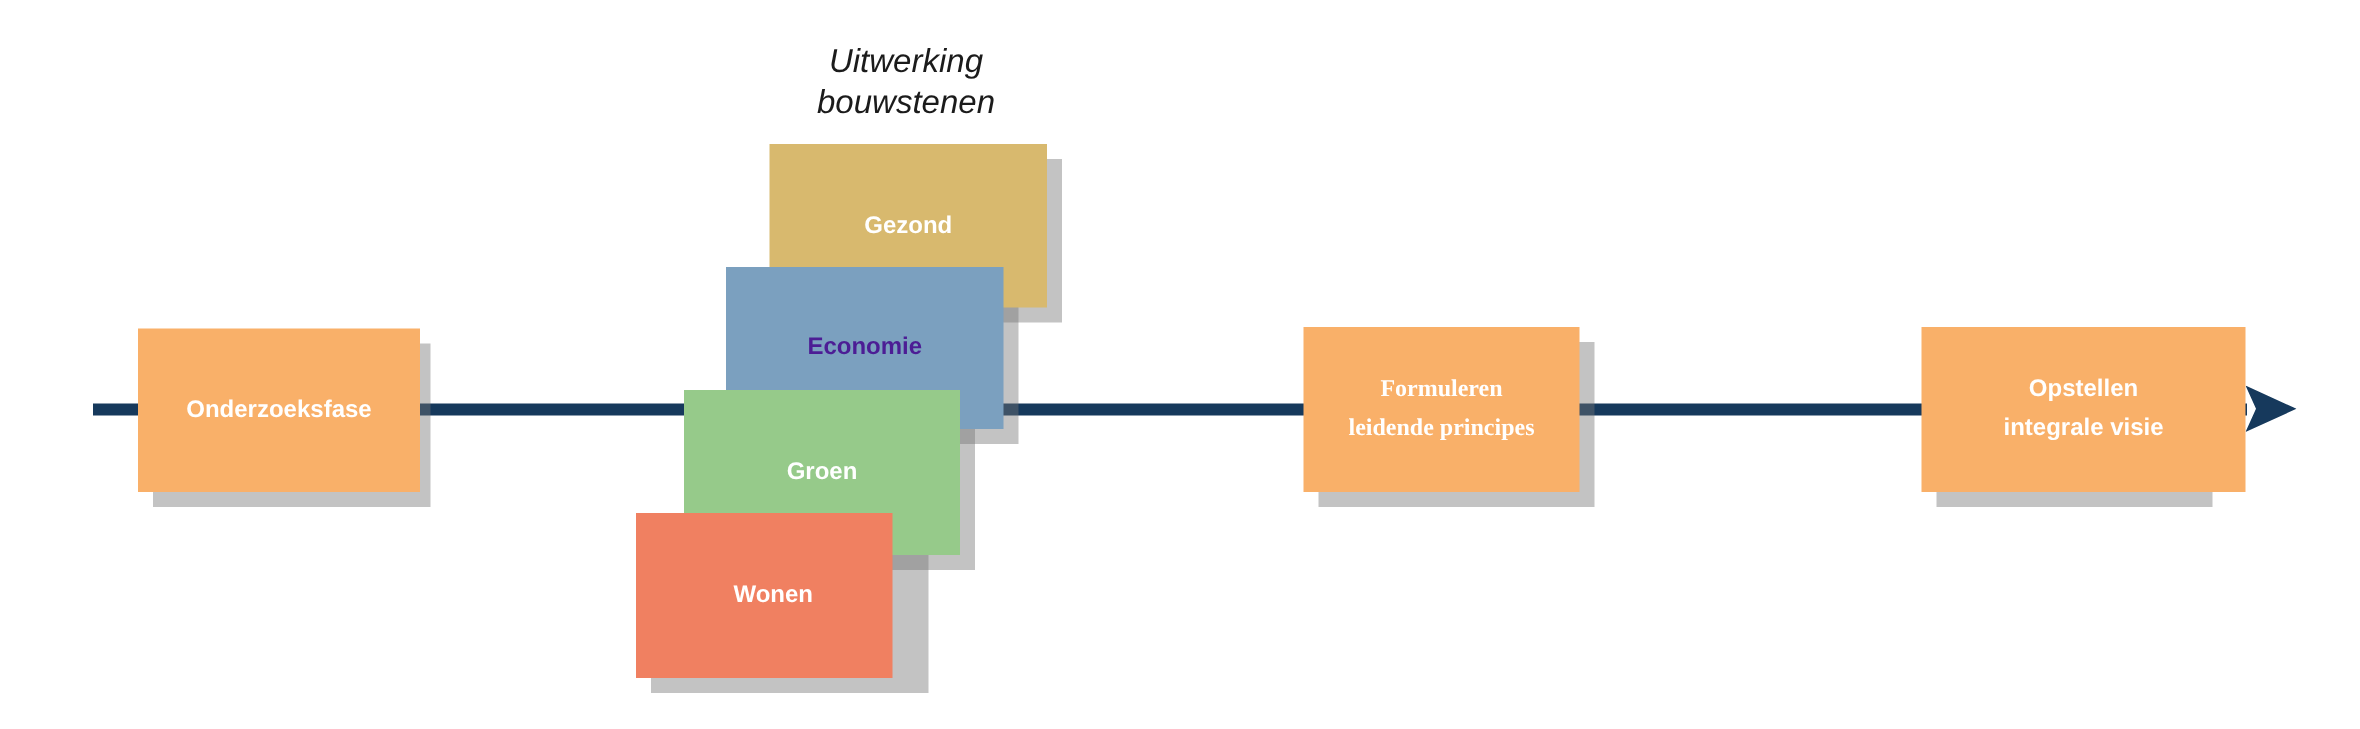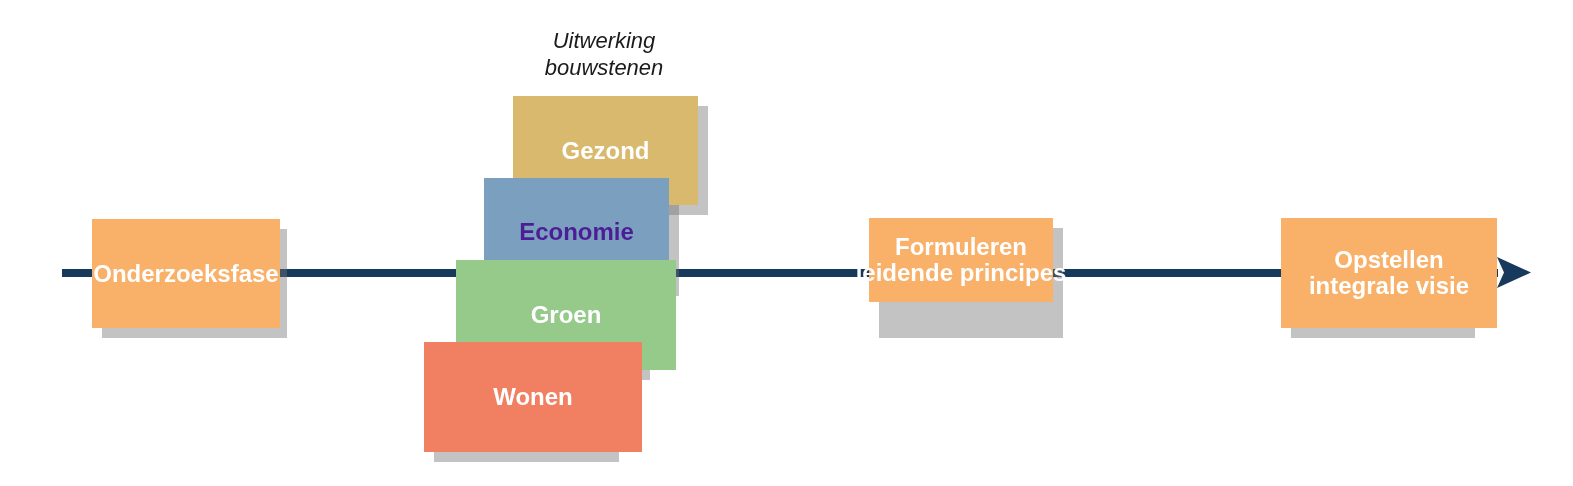--- a/index.html
+++ b/index.html
@@ -40,30 +40,30 @@
   .sh-formuleren     { left: 879px;  top: 228px; width: 184px; height: 110px; }
   .sh-opstellen      { left: 1291px; top: 228px; width: 184px; height: 110px; }
   
   .box {
     position: absolute;
     display: flex;
     align-items: center;
     justify-content: center;
     text-align: center;
     font-weight: bold;
-    font-size: 24px;
+    font-size: 16px;
     line-height: 26px;
     white-space: pre;
   }
   .bx-onderzoeksfase { left: 92px;   top: 219px; width: 188px; height: 109px; z-index: 2; }
   .bx-gezond         { left: 513px;  top: 96px;  width: 185px; height: 109px; z-index: 2; }
   .bx-economie       { left: 484px;  top: 178px; width: 185px; height: 108px; z-index: 3; }
-  .bx-groen          { left: 456px;  top: 260px; width: 220px; height: 110px; z-index: 4; }
-  .bx-wonen          { left: 424px;  top: 342px; width: 218px; height: 110px; z-index: 5; }
-  .bx-formuleren     { left: 869px;  top: 218px; width: 184px; height: 84px; z-index: 2; }
+  .bx-groen          { left: 456px;  top: 260px; width: 184px; height: 110px; z-index: 4; }
+  .bx-wonen          { left: 424px;  top: 342px; width: 159px; height: 110px; z-index: 5; padding-left: 12px; }
+  .bx-formuleren     { left: 869px;  top: 218px; width: 184px; height: 110px; z-index: 2; font-family: Liberation Serif, serif; }
   .bx-opstellen      { left: 1281px; top: 218px; width: 216px; height: 110px; z-index: 2; }
   
   .stack-title {
     position: absolute;
     left: 604px; top: 27px;
     transform: translateX(-50%);
     font-style: italic;
     font-size: 22px;
     line-height: 27px;
     text-align: center;

